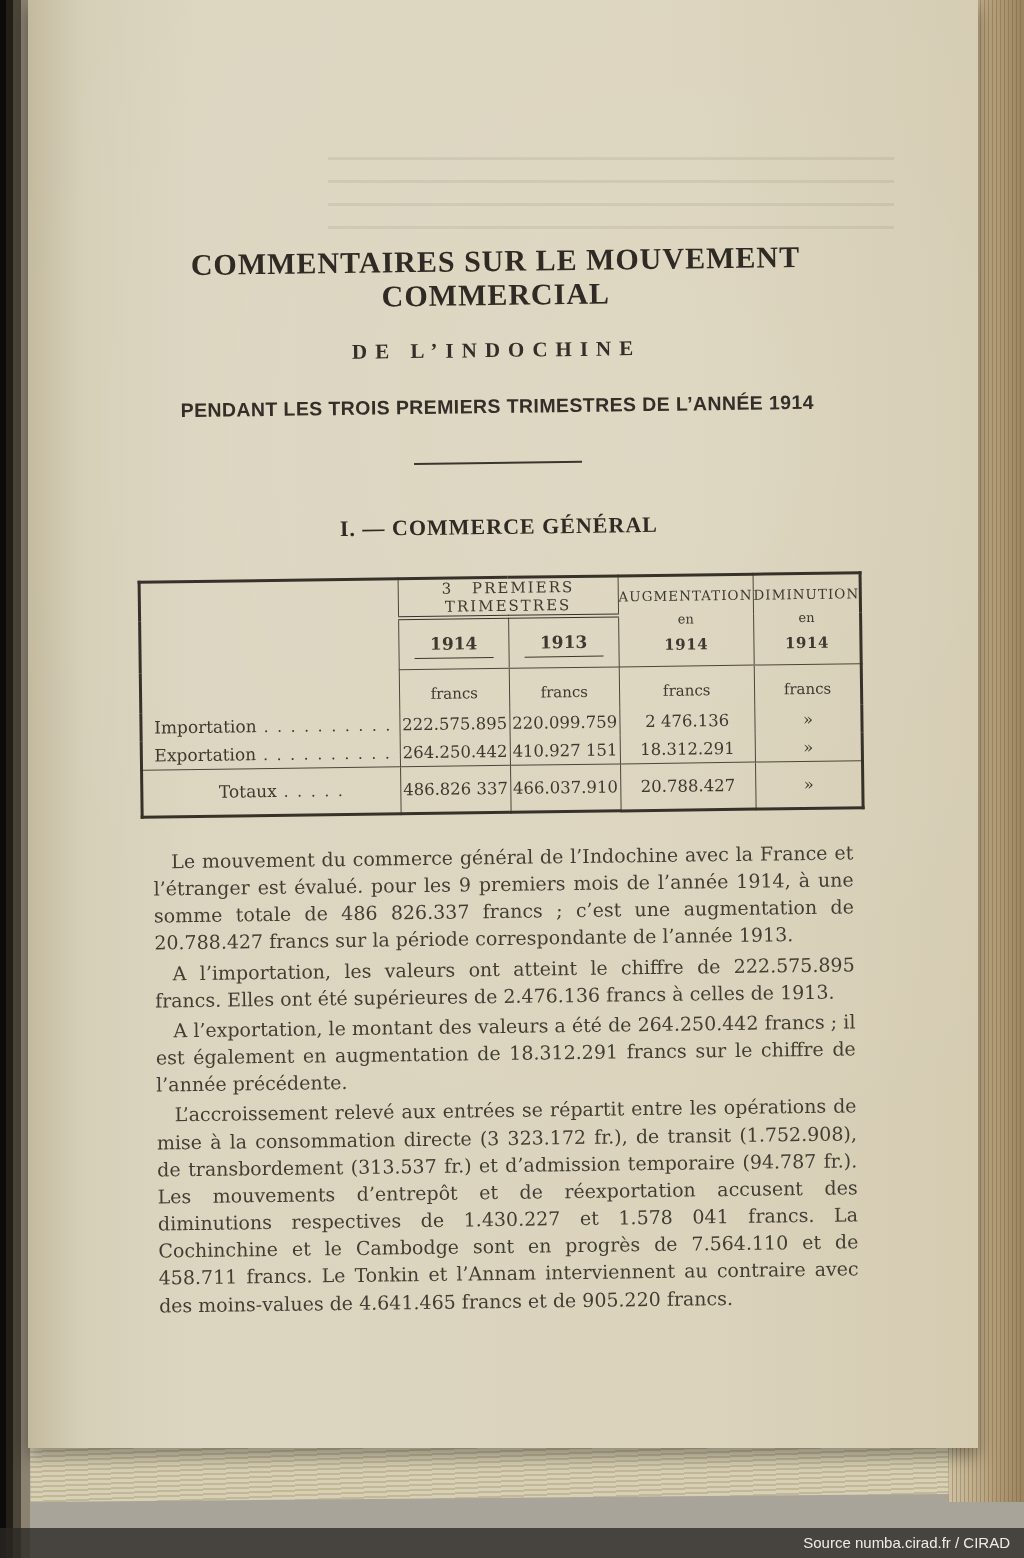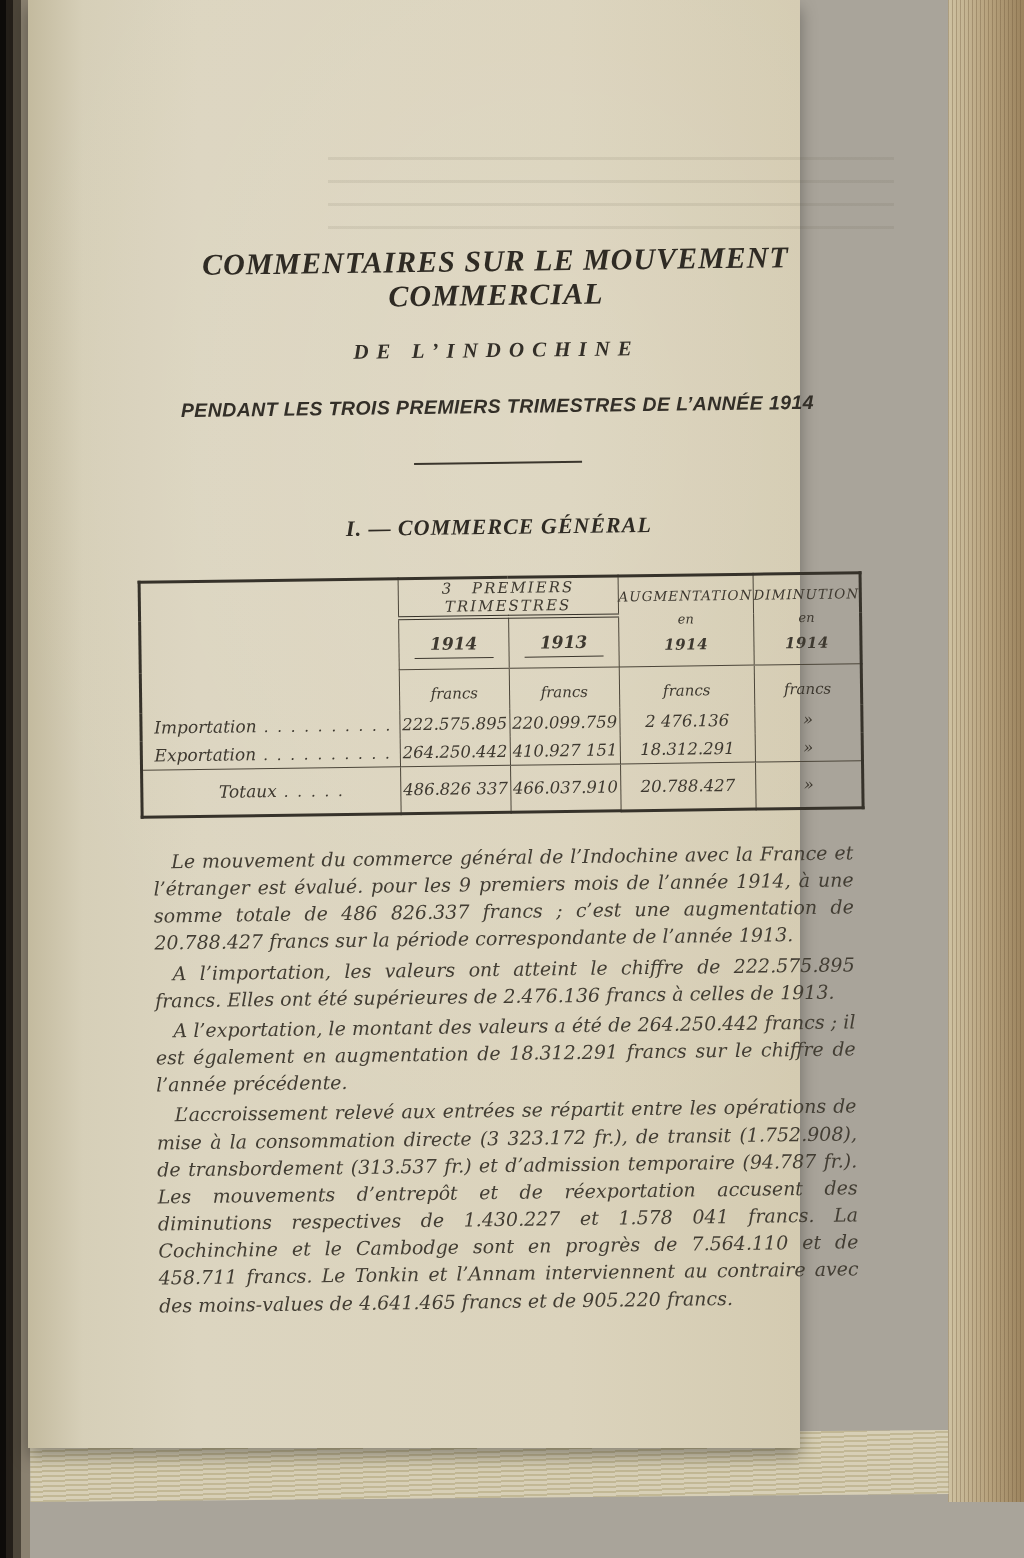--- a/index.html
+++ b/index.html
@@ -18,26 +18,25 @@
   .page-edges-bottom{
     position:absolute;left:30px;top:1438px;width:918px;height:64px;
     background:repeating-linear-gradient(178deg,#d7cfb6 0 3px,#c2b895 3px 5px);
     transform:rotate(-0.5deg);transform-origin:left top;
   }
   .spine{
     position:absolute;left:0;top:0;width:30px;height:1558px;
     background:linear-gradient(90deg,#0d0b09 0 6px,#241f19 6px 13px,#4c4539 13px 21px,#8a8170 21px 30px);
   }
   .page{
-    position:absolute;left:28px;top:0;width:772px;height:1448px;
+    position:absolute;left:28px;top:0;width:950px;height:1448px;
     background:
       radial-gradient(120% 90% at 65% 30%, rgba(255,255,255,0.10), rgba(0,0,0,0) 60%),
       linear-gradient(90deg,#c3ba9e 0,#d6cfb8 55px,#dcd5c0 170px,#dbd3bc 70%,#d4cbb1 100%);
     box-shadow:0 8px 16px rgba(0,0,0,0.35);
-    font-style:italic;
   }
   .ghost-top{
     position:absolute;left:300px;top:148px;width:566px;height:96px;opacity:0.10;
     background:repeating-linear-gradient(180deg, transparent 0 9px, #56503c 9px 12px, transparent 12px 23px);
   }
   
   .content{
     position:absolute;left:64px;top:0;width:800px;color:#403b32;
     transform:rotate(-0.75deg);transform-origin:50% 0;
   }
@@ -202,14 +201,15 @@
       <div class="body-text">
         <p>Le mouvement du commerce général de l’Indochine avec la France et l’étranger est évalué. pour les 9 premiers mois de l’année 1914, à une somme totale de 486 826.337 francs ; c’est une augmentation de 20.788.427 francs sur la période correspondante de l’année 1913.</p>
         <p>A l’importation, les valeurs ont atteint le chiffre de 222.575.895 francs. Elles ont été supérieures de 2.476.136 francs à celles de 1913.</p>
         <p>A l’exportation, le montant des valeurs a été de 264.250.442 francs ; il est également en augmentation de 18.312.291 francs sur le chiffre de l’année précédente.</p>
         <p>L’accroissement relevé aux entrées se répartit entre les opérations de mise à la consommation directe (3 323.172 fr.), de transit (1.752.908), de transbordement (313.537 fr.) et d’admission temporaire (94.787 fr.). Les mouvements d’entrepôt et de réexportation accusent des diminutions respectives de 1.430.227 et 1.578 041 francs. La Cochinchine et le Cambodge sont en progrès de 7.564.110 et de 458.711 francs. Le Tonkin et l’Annam interviennent au contraire avec des moins-values de 4.641.465 francs et de 905.220 francs.</p>
       </div>
 
     </div>
   </div>
 
+  <div class="source-bar">Source numba.cirad.fr / CIRAD</div>
 
 </div>
 
 </body></html>

